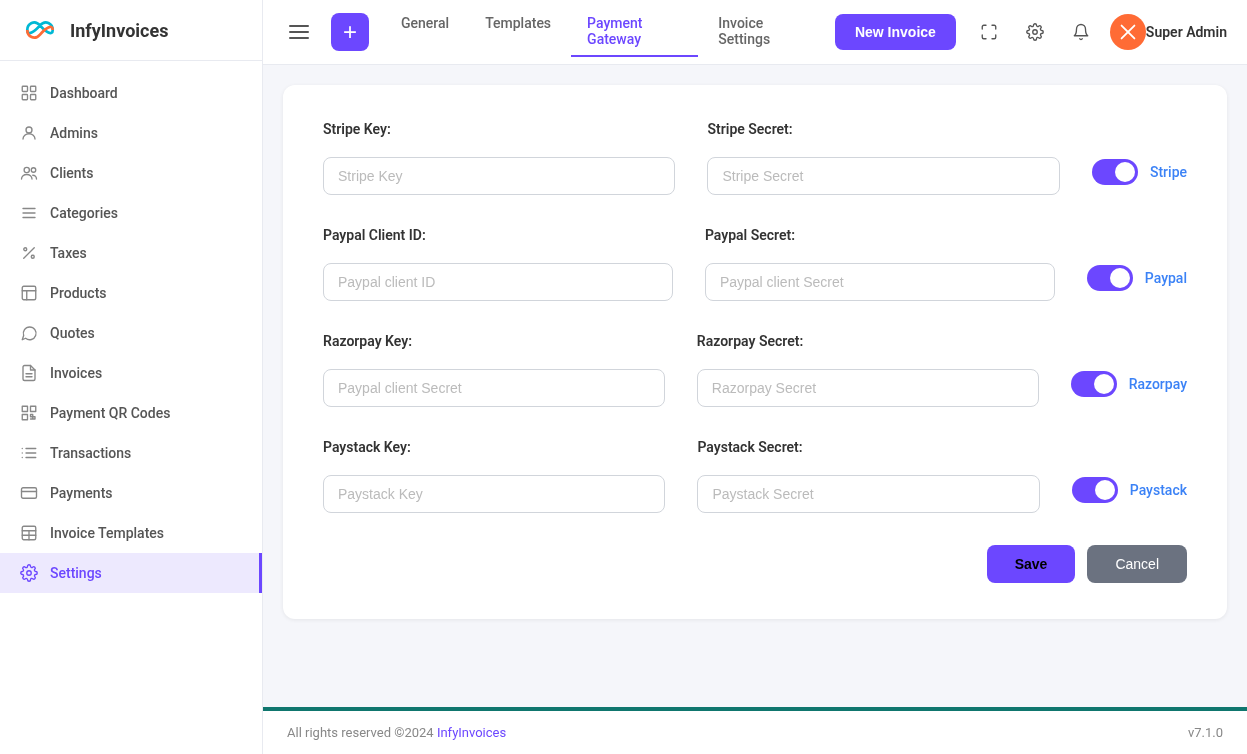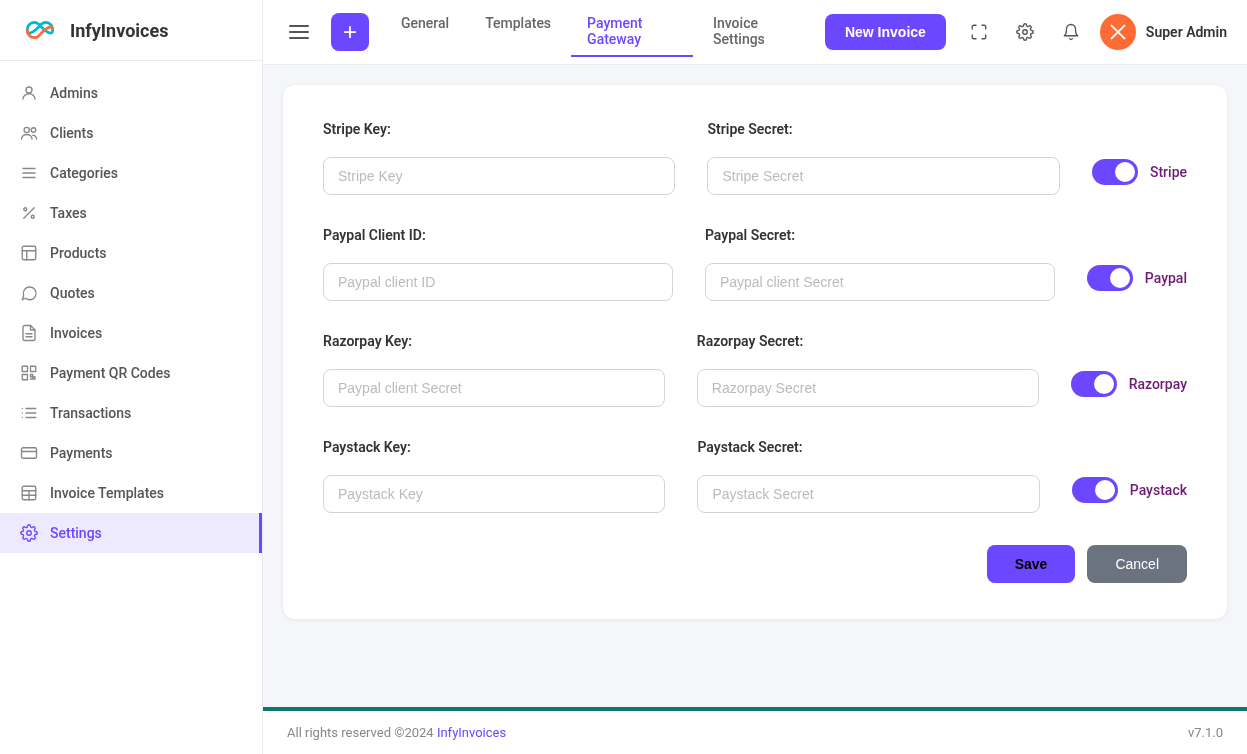--- a/index.html
+++ b/index.html
@@ -140,21 +140,20 @@
       width: 34px;
       height: 34px;
       display: flex;
       align-items: center;
       justify-content: center;
       border-radius: 6px;
     }
     .user-area {
       display: flex;
       align-items: center;
-      gap: 10px;
       cursor: pointer;
     }
     .user-avatar {
       width: 36px;
       height: 36px;
       background: #ff6b35;
       border-radius: 50%;
       display: flex;
       align-items: center;
       justify-content: center;
@@ -205,21 +204,21 @@
     .form-input::placeholder { color: #bbb; }
     .toggle-group {
       display: flex;
       align-items: center;
       gap: 12px;
       padding-bottom: 10px;
     }
     .toggle-label {
       font-size: 14px;
       font-weight: 500;
-      color: #701a75;
+      color: #3b82f6;
     }
     .toggle {
       position: relative;
       width: 46px;
       height: 26px;
       flex-shrink: 0;
     }
     .toggle input { opacity: 0; width: 0; height: 0; }
     .toggle-slider {
       position: absolute;
@@ -291,20 +290,29 @@
   <div class="sidebar-logo">
 
     <svg class="logo-icon" viewBox="0 0 44 30" fill="none" xmlns="http://www.w3.org/2000/svg">
       <path d="M8 15 C8 8, 16 3, 22 10 C28 17, 36 22, 36 15 C36 8, 28 3, 22 10 C16 17, 8 22, 8 15 Z" stroke="#00b8d4" stroke-width="3" fill="none"></path>
       <path d="M8 15 C8 22, 16 27, 22 20 C28 13, 36 8, 36 15" stroke="#ff6b35" stroke-width="3" fill="none"></path>
     </svg>
     <span class="logo-text">InfyInvoices</span>
   </div>
   <nav class="sidebar-nav">
 
+    <div class="nav-item">
+      <svg class="svg-icon nav-icon" viewBox="0 0 24 24">
+          <rect x="3" y="3" width="7" height="7" rx="1"></rect>
+          <rect x="14" y="3" width="7" height="7" rx="1"></rect>
+          <rect x="3" y="14" width="7" height="7" rx="1"></rect>
+          <rect x="14" y="14" width="7" height="7" rx="1"></rect>
+        </svg>
+      <span>Dashboard</span>
+    </div>
 
     <div class="nav-item">
       <svg class="svg-icon nav-icon" viewBox="0 0 24 24">
           <circle cx="12" cy="8" r="4"></circle>
           <path d="M4 20c0-4 3.6-7 8-7s8 3 8 7"></path>
         </svg>
       <span>Admins</span>
     </div>
 
     <div class="nav-item">

